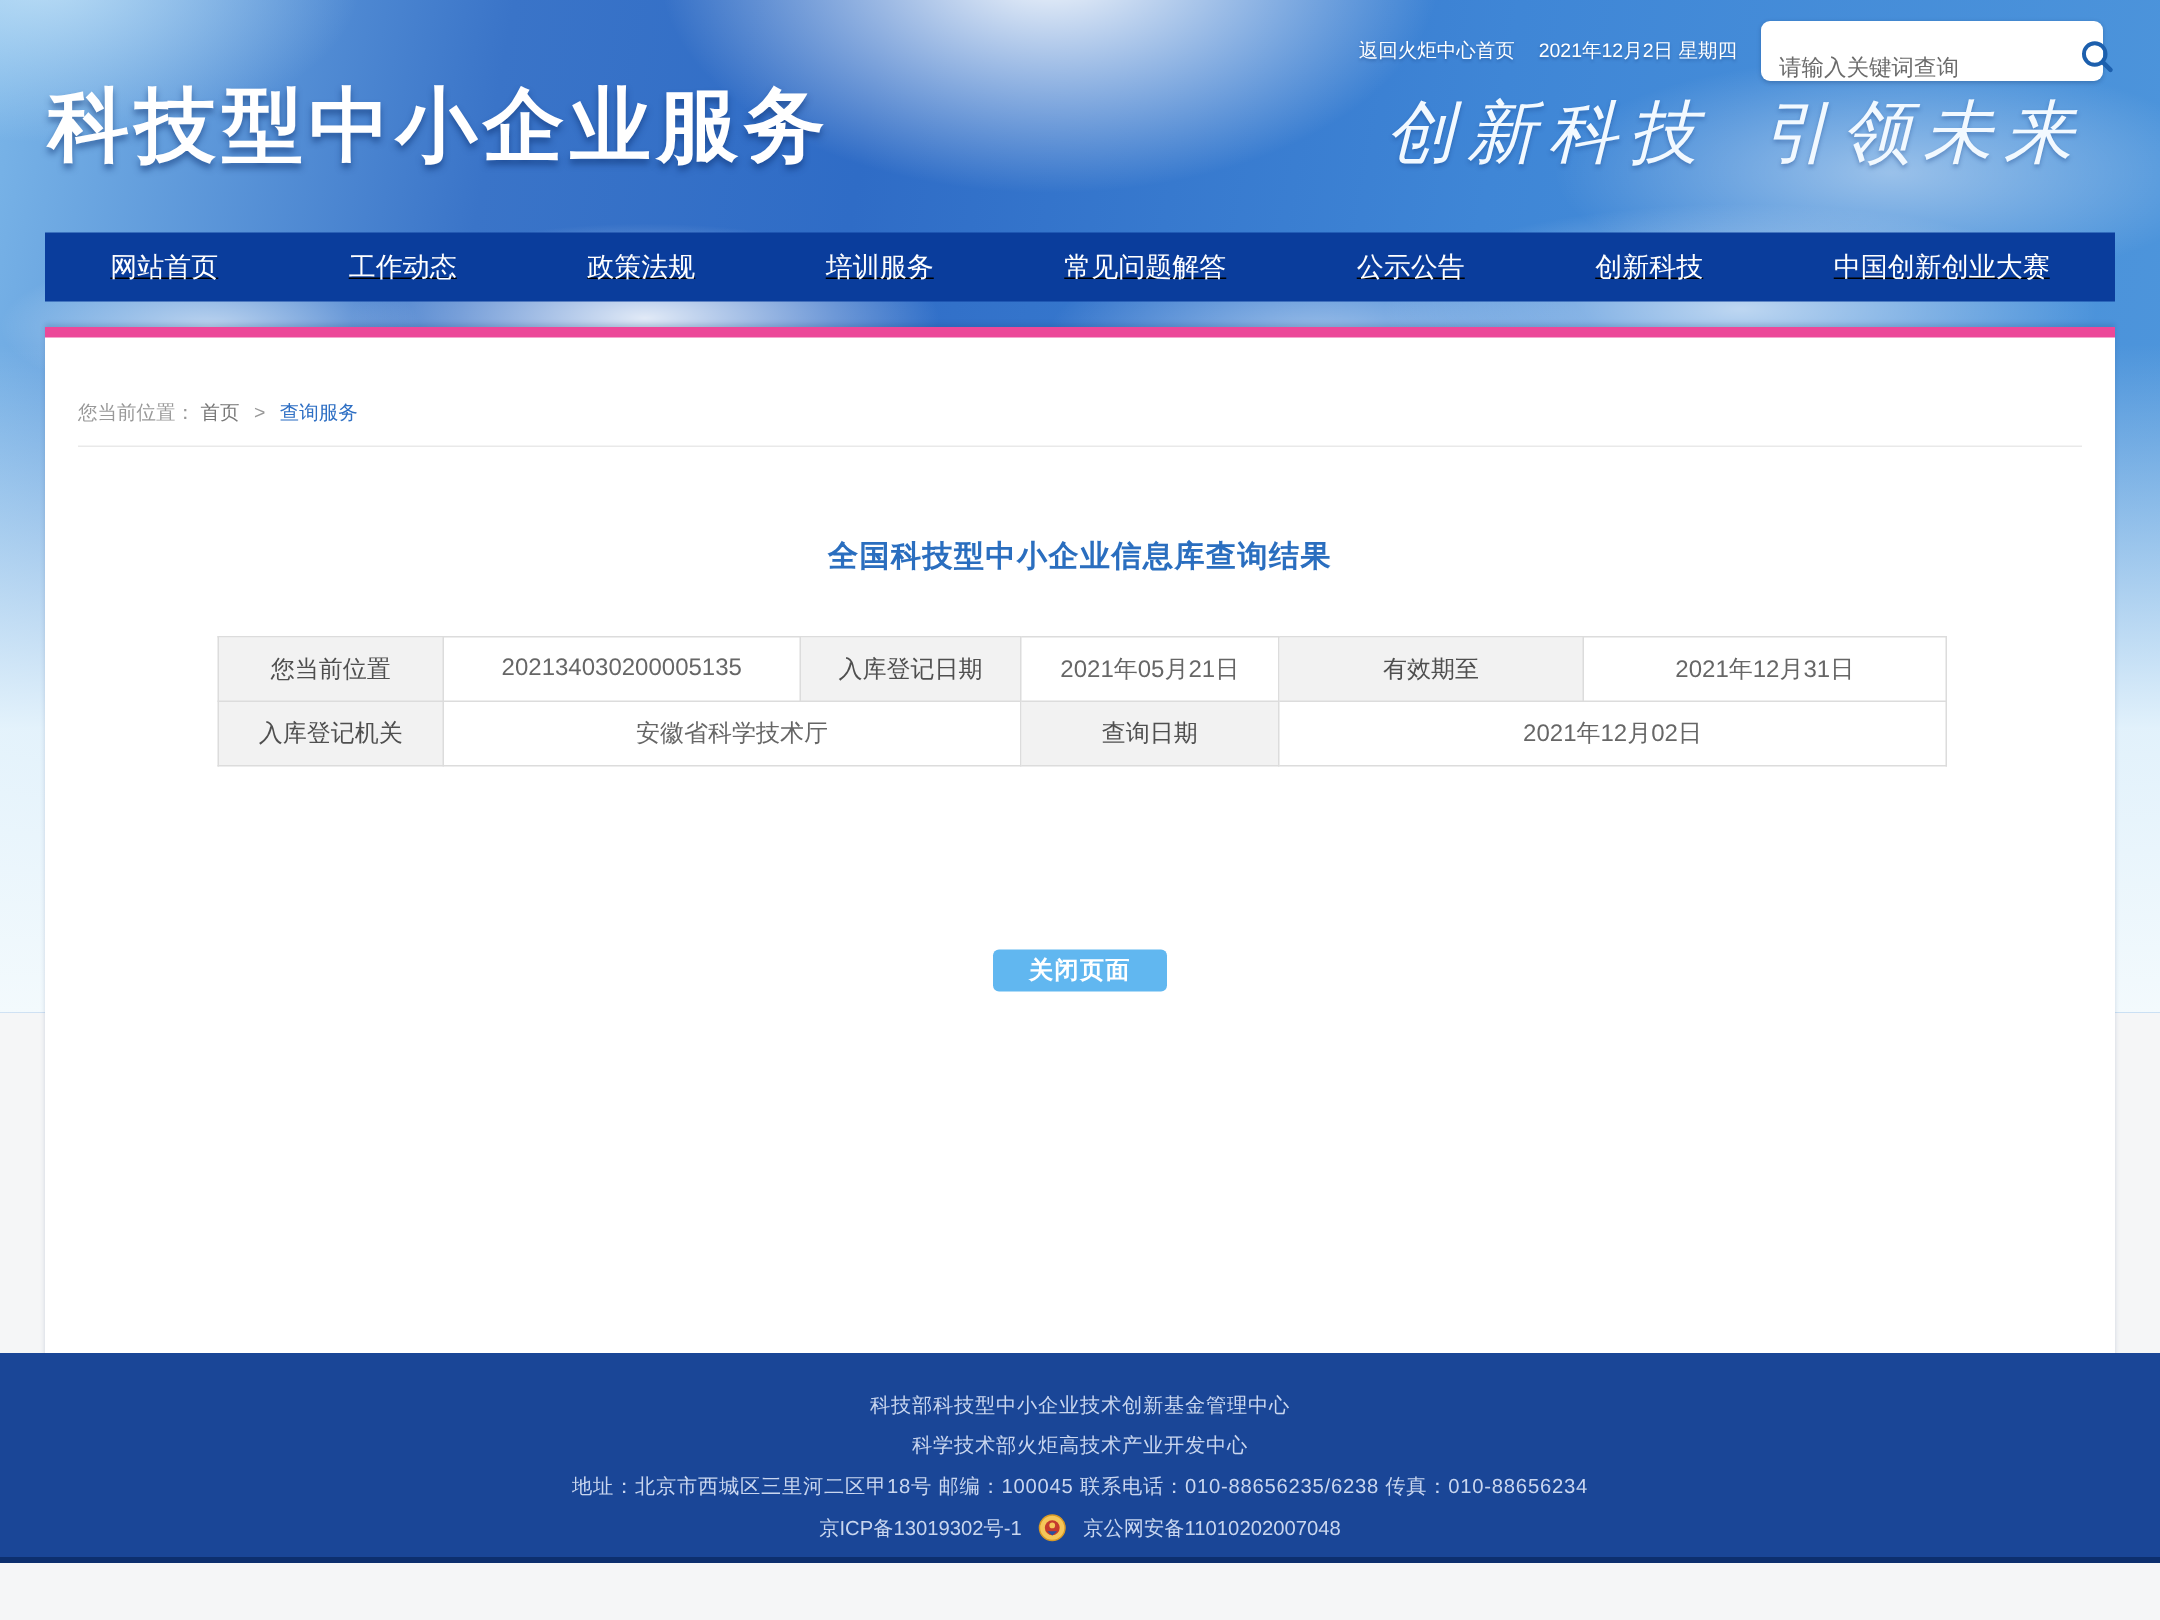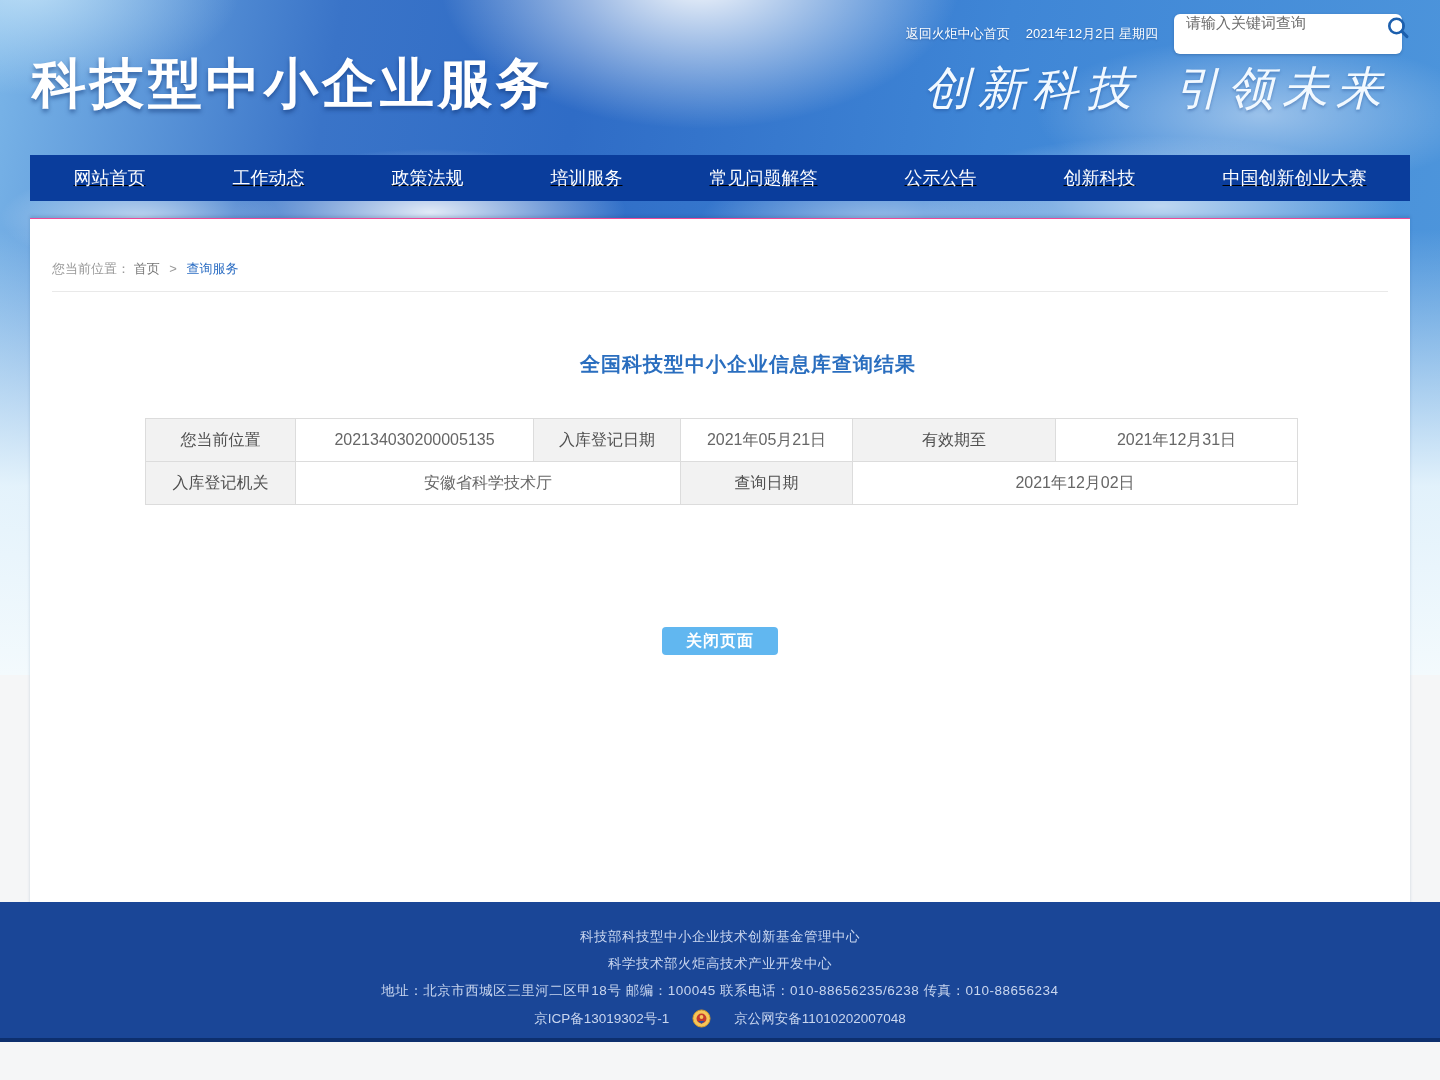--- a/index.html
+++ b/index.html
@@ -19,22 +19,22 @@
       radial-gradient(340px 100px at 1160px 206px, rgba(255,255,255,.65), rgba(255,255,255,0) 70%),
       radial-gradient(260px 90px at 880px 225px, rgba(255,255,255,.5), rgba(255,255,255,0) 70%),
       linear-gradient(180deg, rgba(255,255,255,0) 0%, rgba(255,255,255,0) 34%, rgba(238,249,254,.92) 72%, #f3fafd 100%),
       linear-gradient(100deg, #7ab5e8 0%, #3a74c8 22%, #2f6cc6 38%, #3f86d6 65%, #4f97dc 100%);
   }
 
   
   .topbar { position:absolute; top:14px; right:38px; display:flex; align-items:center; gap:16px; }
   .topbar .txt { color:#ffffff; font-size:13px; text-shadow:0 1px 2px rgba(0,40,100,.35); }
   .topbar a.txt { text-decoration:none; cursor:pointer; }
-  .searchbox { display:flex; align-items:flex-start; width:228px; height:40px; background:#ffffff;
-    border-radius:6px; padding:0 8px 16px 12px; box-shadow:0 1px 3px rgba(0,30,80,.25); }
+  .searchbox { display:flex; align-items:flex-end; width:228px; height:40px; background:#ffffff;
+    border-radius:6px; padding:0 8px 0 12px; box-shadow:0 1px 3px rgba(0,30,80,.25); }
   .searchbox input { flex:1; border:none; outline:none; font-size:15px; color:#333;
     font-family:"Liberation Sans", sans-serif; background:transparent; }
   .searchbox input::placeholder { color:#6b6b6b; }
   .search-btn { width:30px; height:30px; border:none; background:transparent; cursor:pointer;
     display:flex; align-items:center; justify-content:center; }
 
   
   .logo { position:absolute; left:32px; top:48px; font-family:"Liberation Serif", serif;
     font-weight:bold; font-size:54px; letter-spacing:4px; color:#ffffff;
     text-shadow:0 3px 4px rgba(10,45,110,.5); }
@@ -43,48 +43,48 @@
     text-shadow:0 2px 3px rgba(20,60,130,.35); white-space:nowrap; }
   .slogan .gap { display:inline-block; width:34px; }
 
   
   .nav { position:absolute; left:30px; top:155px; width:1380px; height:46px; background:#0a3d9c;
     display:flex; align-items:center; justify-content:space-around;text-decoration:underline; }
   .nav a { color:#ffffff; font-size:18px; text-decoration:none; cursor:pointer; white-space:nowrap; }
 
   
   .panel { position:absolute; left:30px; top:218px; width:1380px; height:722px; background:#ffffff;
-    border-top:1px solid #ec4899; box-shadow:0 -2px 3px rgba(30,60,110,.18); }
+    border-top:7px solid #ec4899; box-shadow:0 -2px 3px rgba(30,60,110,.18); }
   .breadcrumb { position:absolute; left:22px; top:41px; font-size:13px; color:#999; }
   .breadcrumb a { text-decoration:none; cursor:pointer; }
   .breadcrumb .home { color:#777; }
   .breadcrumb .sep { color:#999; margin:0 6px; }
   .breadcrumb .current { color:#2e6fc4; }
   .panel-divider { position:absolute; left:22px; top:72px; width:1336px; border-bottom:1px solid #e9e9e9; }
 
   .result-title { position:absolute; left:0; top:132px; width:1380px; text-align:center;
-    font-size:20px; font-weight:bold; color:#2a6ebf; letter-spacing:1px;margin-left:28px; }
+    font-size:20px; font-weight:bold; color:#2a6ebf; letter-spacing:1px; }
 
   table.result { position:absolute; left:115px; top:199px; width:1152px; border-collapse:collapse;
     table-layout:fixed; }
   table.result td { border:1px solid #dcdcdc; height:43px; text-align:center; vertical-align:middle;
     font-size:16px; padding:0 6px; overflow:hidden; white-space:nowrap; }
   td.lbl { background:#f2f2f2; color:#4f4f4f; }
   td.val { background:#ffffff; color:#666; font-size:15px; }
 
   .close-btn { position:absolute; left:632px; top:408px; width:116px; height:28px;
     background:#61b7f0; border:none; border-radius:4px; color:#ffffff; font-size:16px;
     font-family:"Liberation Sans", sans-serif; cursor:pointer; letter-spacing:1px;font-weight:bold; }
 
   
   .footer { position:absolute; left:0; top:902px; width:1440px; height:140px; background:#1a4697;
     display:flex; flex-direction:column; align-items:center; padding-top:26px; gap:9px; }
   .footer::after { content:""; position:absolute; left:0; bottom:0; width:100%; height:4px; background:#0d2f6e; }
   .footer .fline { color:#c9d6ef; font-size:13.5px; letter-spacing:.5px; }
-  .footer .icp-line { display:flex; align-items:center; gap:20px; }
+  .footer .icp-line { display:flex; align-items:center; gap:8px; }
   .footer .icp-line a { color:#c9d6ef; font-size:13.5px; text-decoration:none; cursor:pointer; }
   .badge-icon { display:inline-flex; width:19px; height:19px; margin:0 3px; }
 </style>
 </head>
 <body>
 
 <div class="page">
   <div class="hero-bg"></div>
 
   <div class="topbar">

